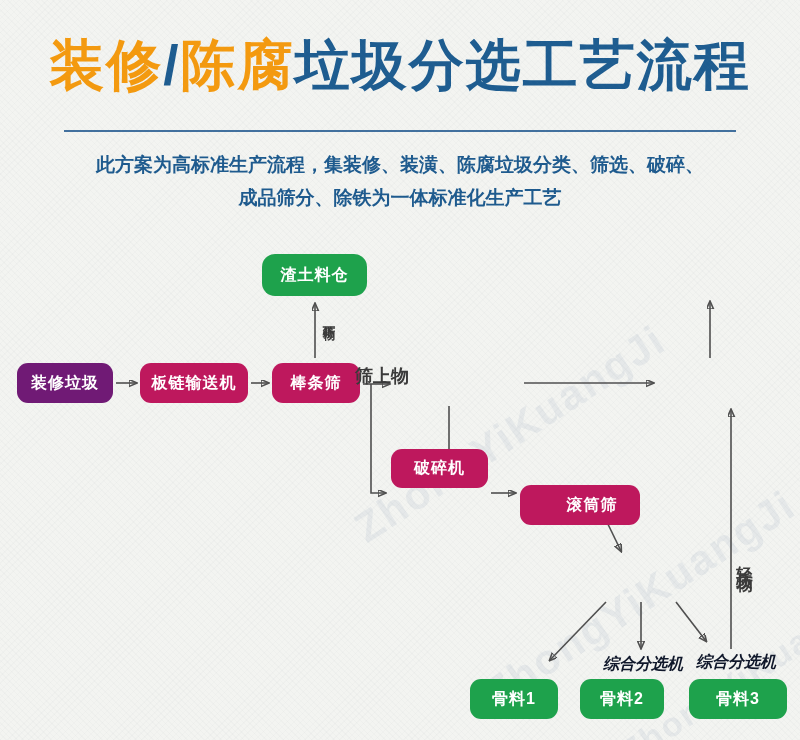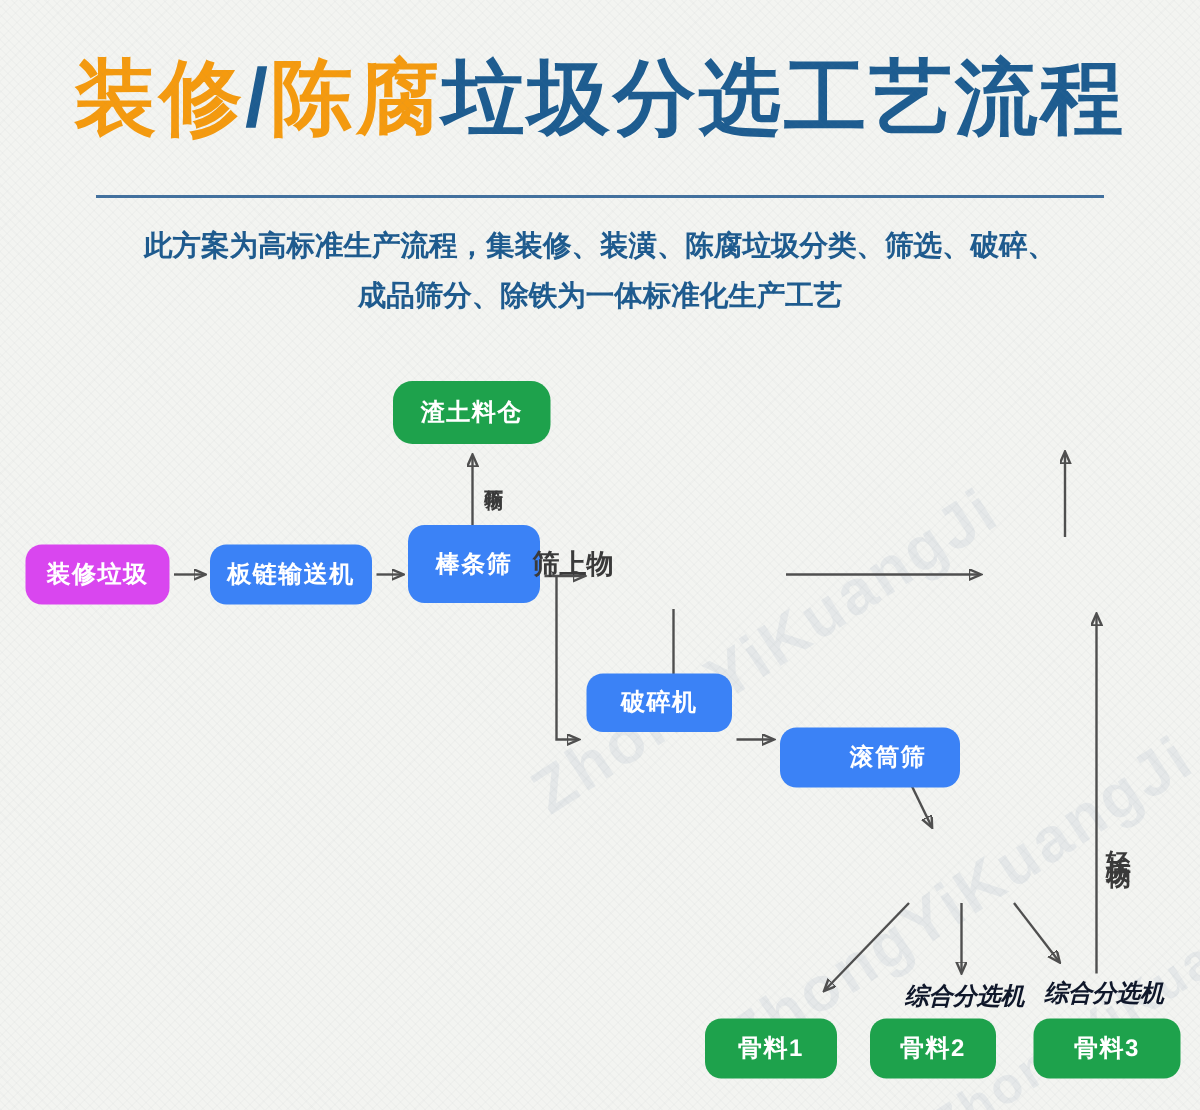--- a/index.html
+++ b/index.html
@@ -49,26 +49,26 @@
   .edges{position:absolute;left:0;top:0;width:800px;height:740px;pointer-events:none;}
   .edges line,.edges path{stroke:#4f4f4f;stroke-width:1.6;fill:none;}
   .node{
     position:absolute;
     display:flex;align-items:center;justify-content:center;
     color:#fff;font-weight:700;font-size:16px;
     letter-spacing:1px;
     border-radius:11px;
     white-space:nowrap;
   }
-  .blue{background:#3b82f6;}
+  .blue{background:#be185d;}
   .green{background:#1ea24c;}
-  .orangebg{background:#d946ef;}
+  .orangebg{background:#701a75;}
   #n-zhuangxiu{left:17px;top:363px;width:96px;height:40px;}
   #n-banlian{left:140px;top:363px;width:108px;height:40px;}
-  #n-bangtiao{left:272px;top:350px;width:88px;height:52px;}
+  #n-bangtiao{left:272px;top:363px;width:88px;height:40px;}
   #n-rengong{left:393px;top:363px;width:128px;height:40px;}
   #n-keranwu{left:659px;top:363px;width:98px;height:40px;}
   #n-zhatu{left:262px;top:254px;width:105px;height:42px;border-radius:13px;}
   #n-fadian{left:658px;top:254px;width:110px;height:43px;border-radius:13px;}
   #n-posui{left:391px;top:449px;width:97px;height:39px;}
   #n-guntong{left:520px;top:485px;width:96px;height:40px;padding-left:24px;}
   #n-zhendong{left:592px;top:560px;width:96px;height:40px;}
   #n-guliao1{left:470px;top:679px;width:88px;height:40px;}
   #n-guliao2{left:580px;top:679px;width:84px;height:40px;}
   #n-guliao3{left:689px;top:679px;width:98px;height:40px;}

